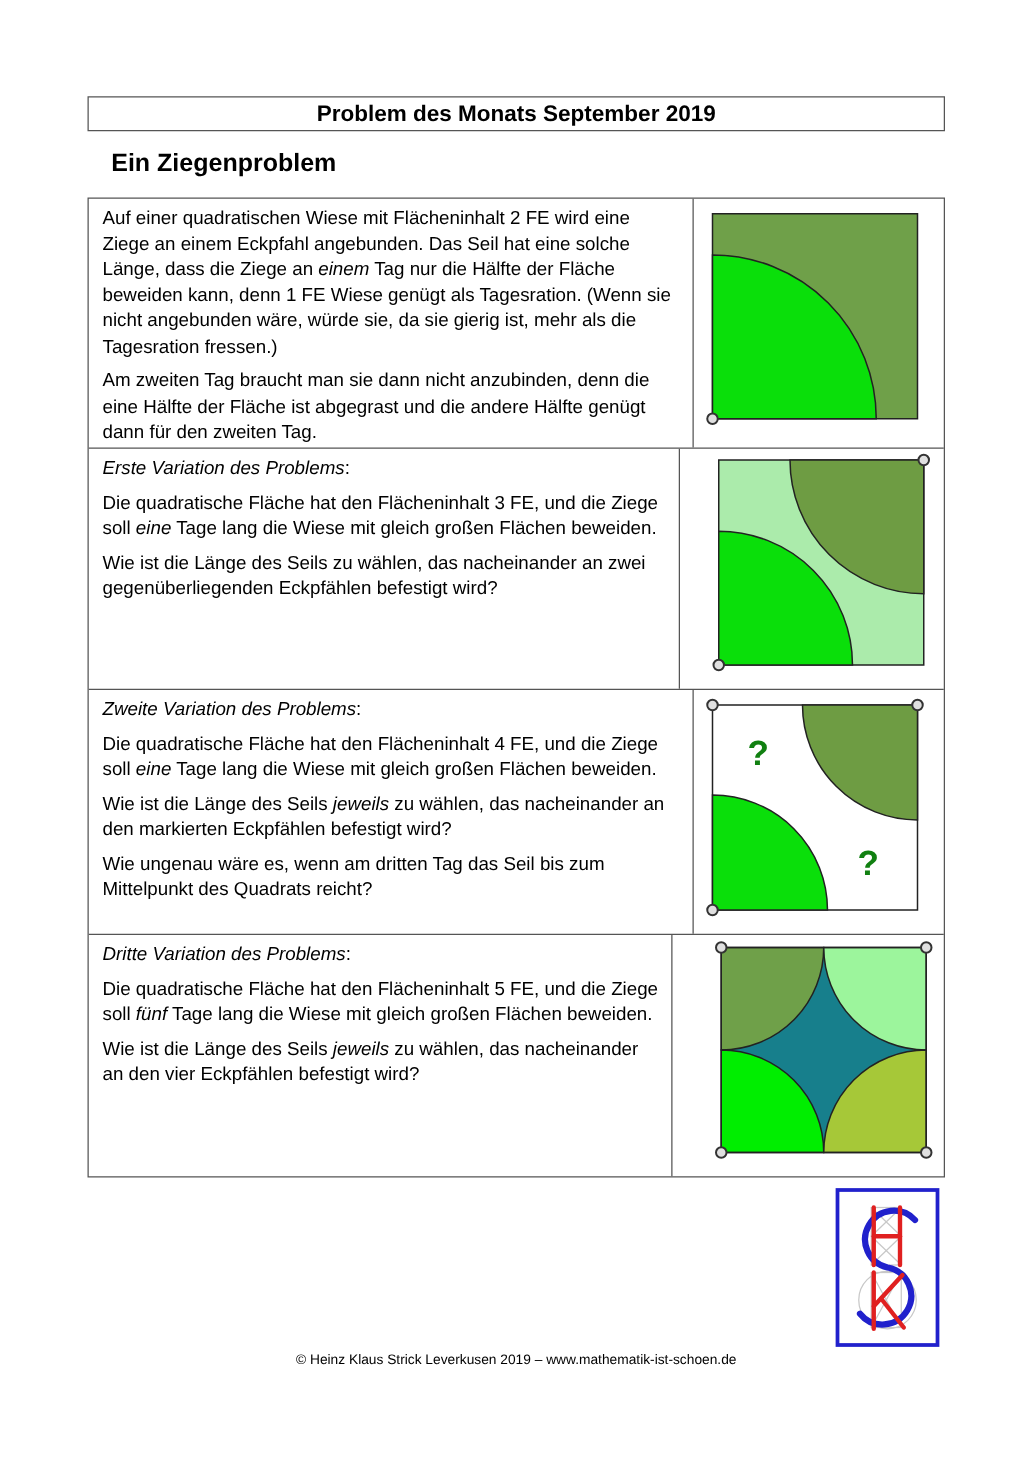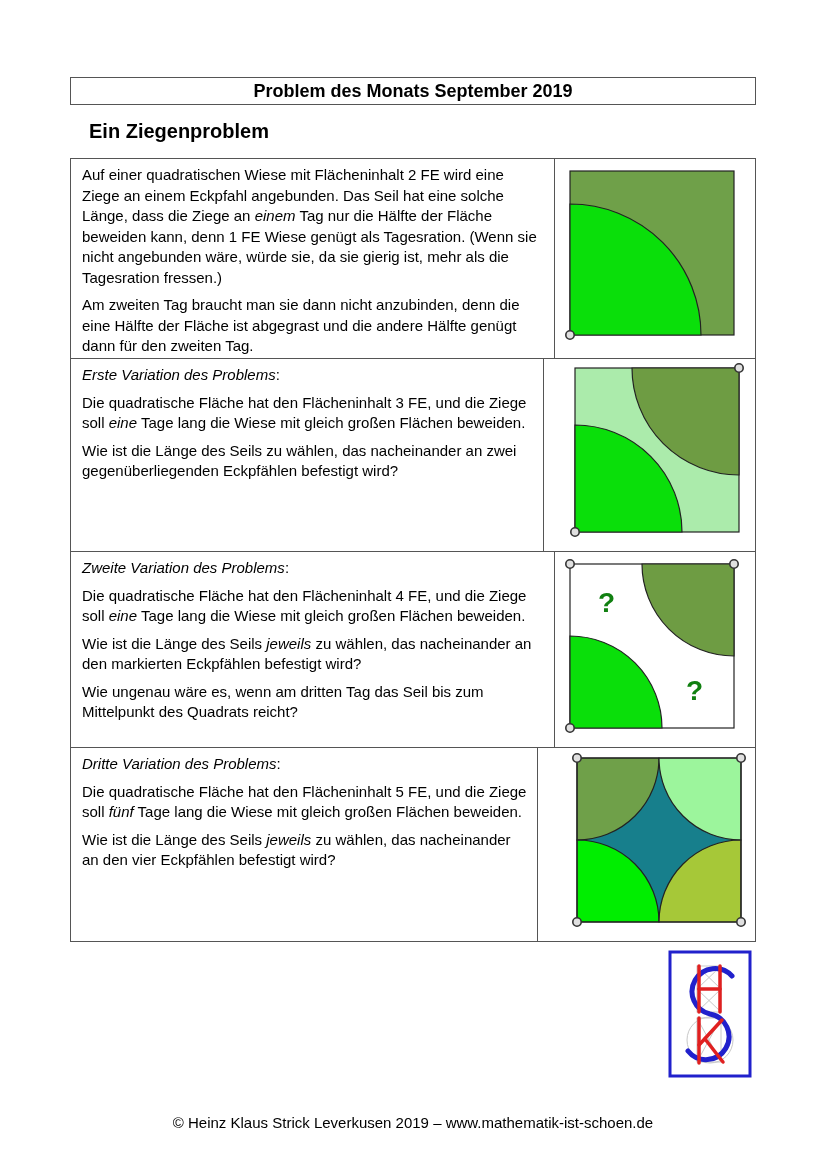--- a/index.html
+++ b/index.html
@@ -27,21 +27,21 @@
     padding:6px 10px 0 11px; font-size:15px; line-height:20.5px;
   }
   .tcell-fig { width:200px; position:relative; }
   .r1 { height:199px; } .r2 { height:192px;gap:16px; } .r3 { height:195px; } .r4 { height:193px;gap:24px; }
   .tcell-text p { margin:0 0 7px 0; }
   .fig { position:absolute; left:15px; }
   .fig svg { display:block; overflow:visible; }
   .f1 { top:12px; } .f2 { top:9px; } .f3 { top:12px; } .f4 { top:10px; }
   .footer {
     position:absolute; left:0; top:1082px; width:100%;
-    text-align:center; font-size:15px;margin-top:32px;
+    text-align:center; font-size:11px;
   }
   .logo { position:absolute; left:668px; top:950px; }
 </style>
 </head>
 <body>
 
 <div class="page">
 
   <div class="title-box">
     <span>Problem des Monats September 2019</span>

